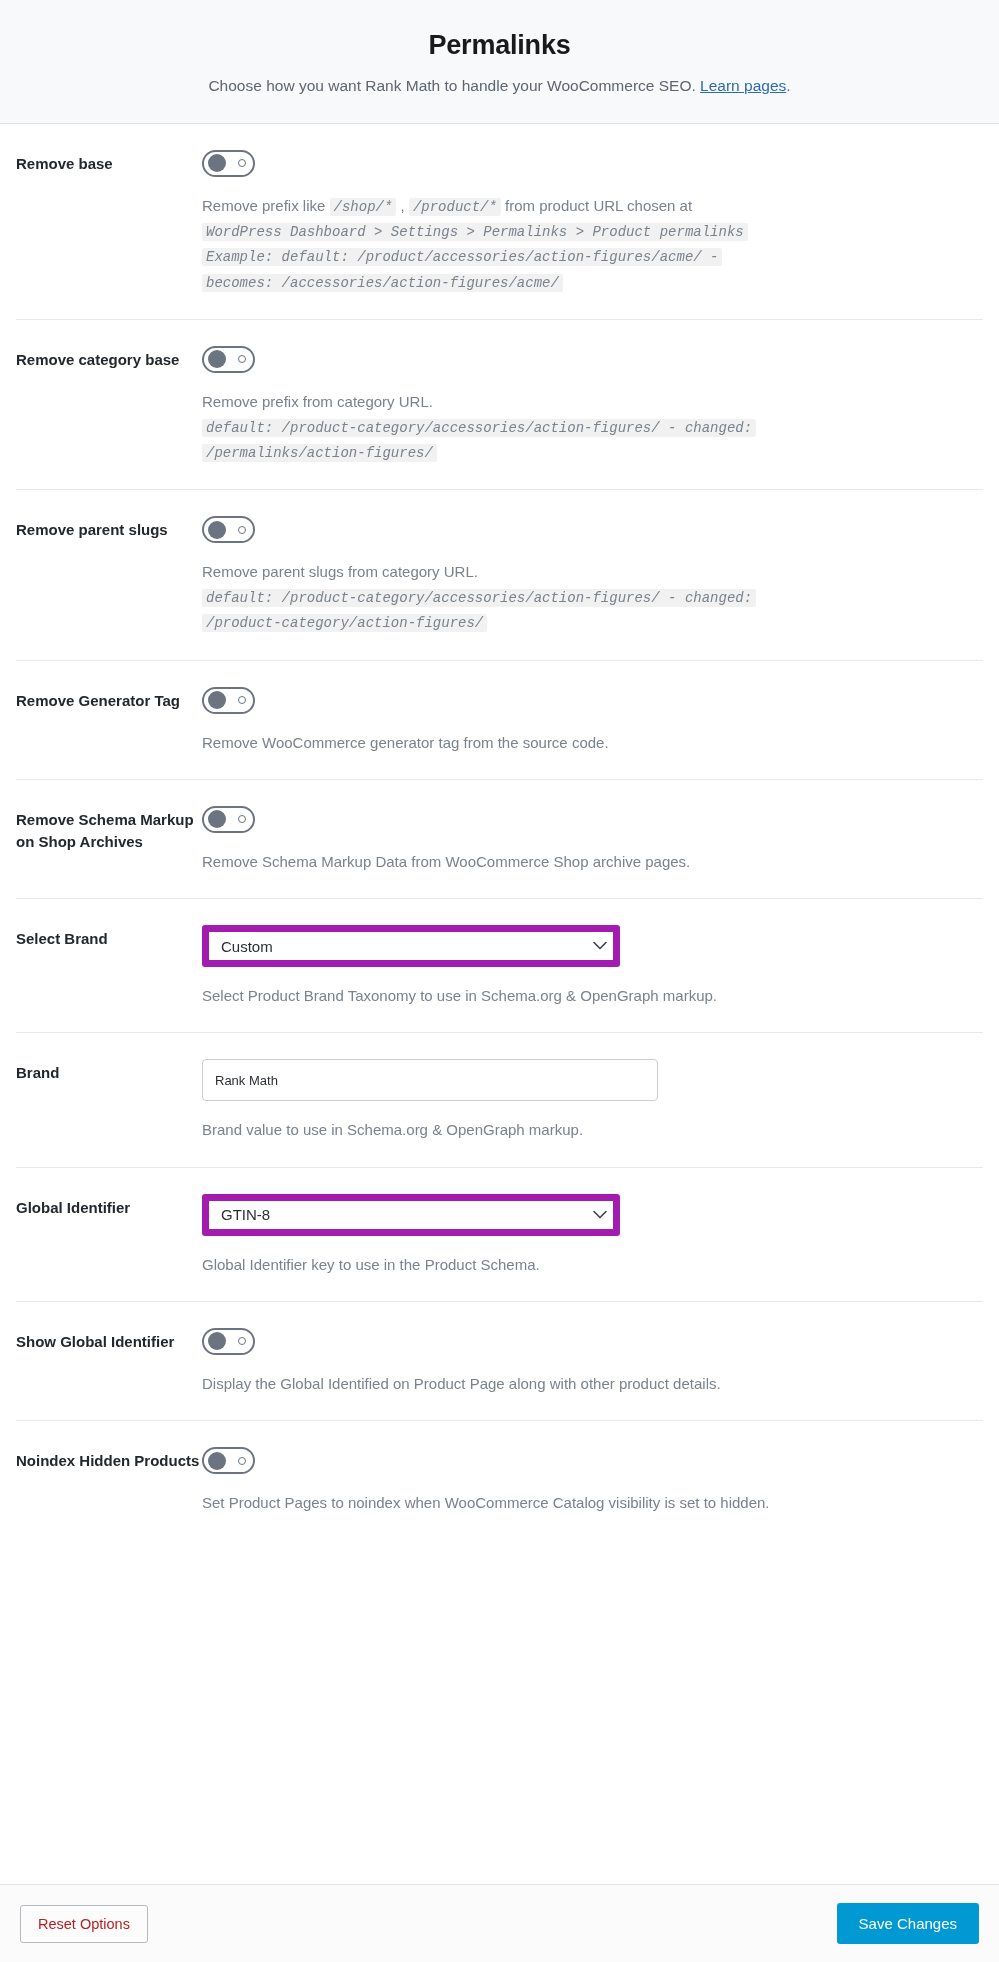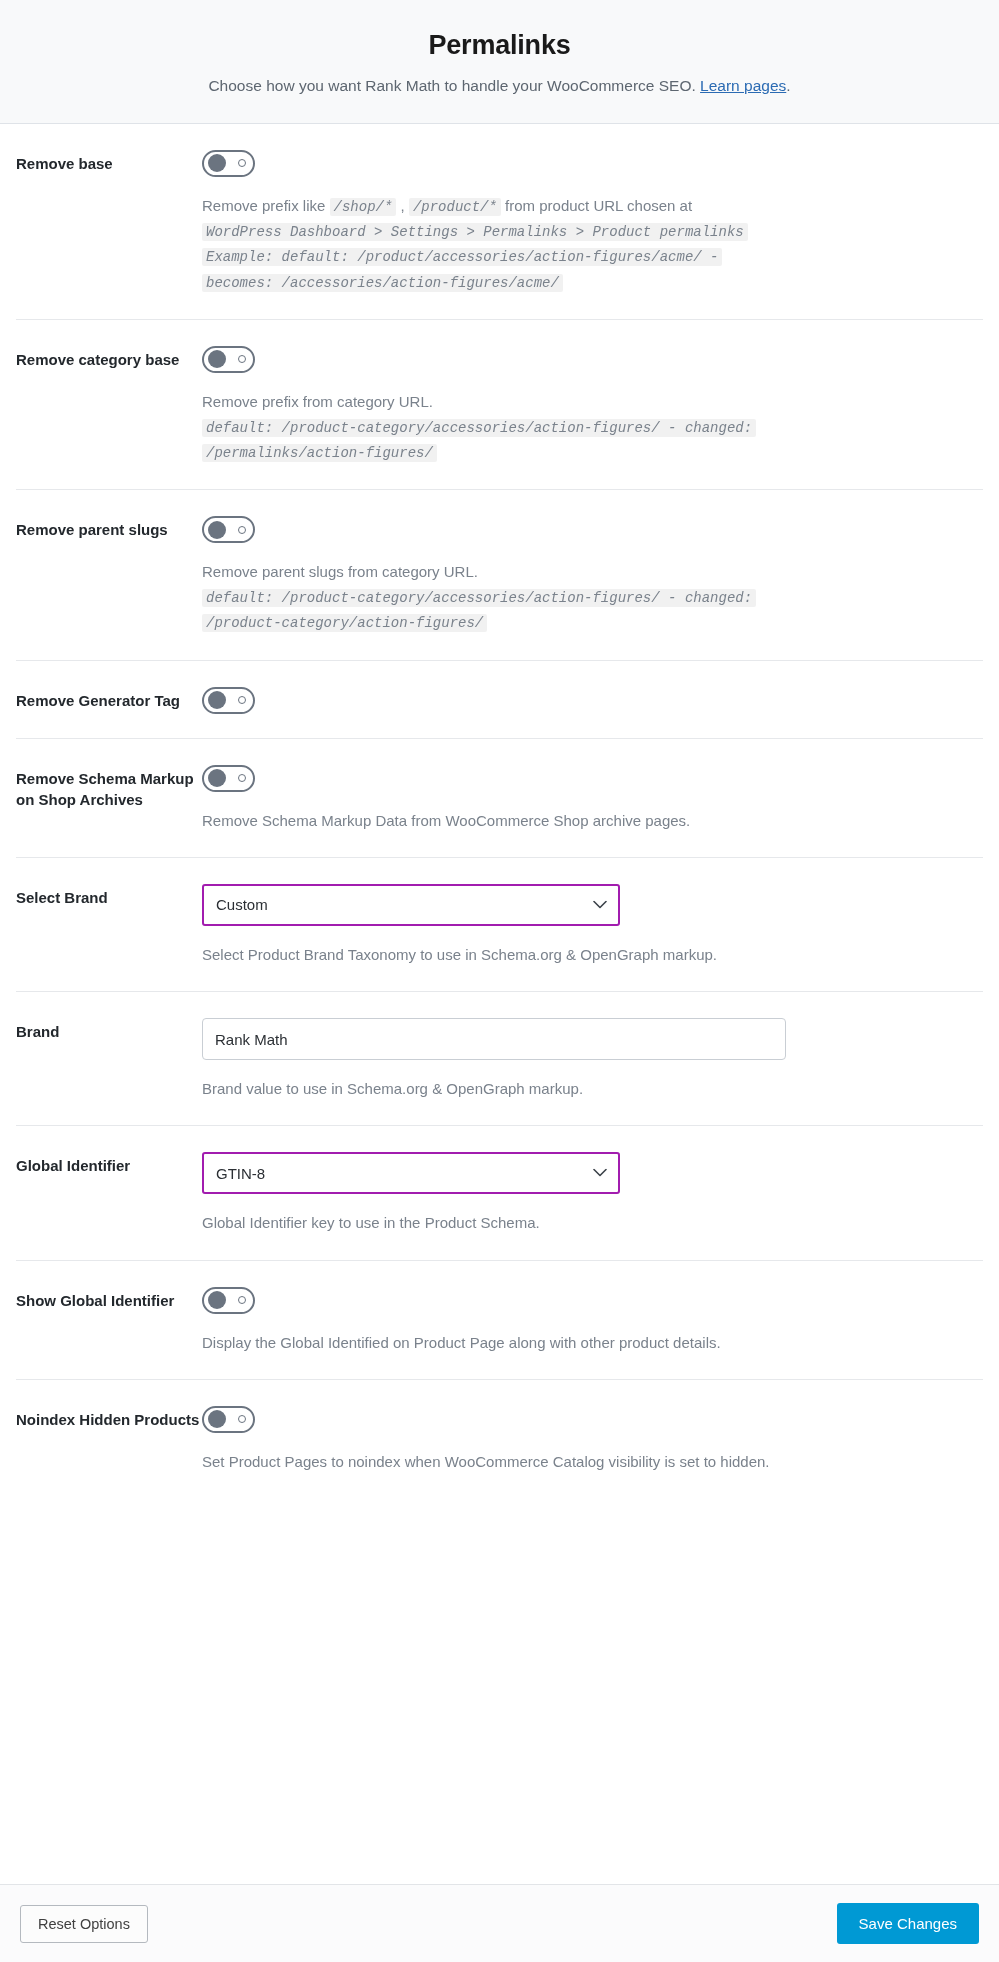--- a/index.html
+++ b/index.html
@@ -132,21 +132,21 @@
   }
 
   
   .select-wrap {
     position: relative;
     width: 418px;
   }
   .select-box {
     width: 100%;
     height: 42px;
-    border: 2px solid #a21caf;
+    border: 7px solid #a21caf;
     border-radius: 3px;
     background: #ffffff;
     font-family: "Liberation Sans", sans-serif;
     font-size: 15px;
     color: #2b2f34;
     padding: 0 34px 0 12px;
     display: flex;
     align-items: center;
     cursor: pointer;
   }
@@ -154,47 +154,47 @@
     position: absolute;
     right: 13px;
     top: 50%;
     transform: translateY(-50%);
     pointer-events: none;
     line-height: 0;
   }
 
   
   .text-input {
-    width: 584px;
+    width: 456px;
     height: 42px;
     border: 1px solid #c9ced4;
     border-radius: 4px;
     background: #ffffff;
     font-family: "Liberation Sans", sans-serif;
-    font-size: 15px;
+    font-size: 13px;
     color: #2b2f34;
     padding: 0 12px;
     outline: none;
   }
 
   
   .panel-footer {
     flex: 0 0 auto;
     background: #fbfbfc;
     border-top: 1px solid #e2e5e8;
     padding: 18px 20px;
     display: flex;
     align-items: center;
     justify-content: space-between;
   }
   .btn-reset {
     background: #fcfcfc;
     border: 1px solid #b4b9bf;
     border-radius: 3px;
-    color: #404040;
+    color: #b91c1c;
     font-family: "Liberation Sans", sans-serif;
     font-size: 14.5px;
     padding: 10px 17px;
     cursor: pointer;
   }
   .btn-save {
     background: #0099d4;
     border: none;
     border-radius: 3px;
     color: #ffffff;
@@ -245,20 +245,21 @@
           <div class="desc"><span>Remove parent slugs from category URL.</span><span class="code-block"><span class="code-line">default: /product-category/accessories/action-figures/ - changed:</span><br><span class="code-line">/product-category/action-figures/</span><br></span></div>
         </div>
       </div>
       <div class="field-row">
         <div class="field-label">Remove Generator Tag</div>
         <div class="field-control">
           <div class="toggle">
             <span class="knob"></span>
             <span class="off-mark"></span>
           </div>
+          <div class="desc"><span>Remove WooCommerce generator tag from the source code.</span></div>
         </div>
       </div>
       <div class="field-row">
         <div class="field-label">Remove Schema Markup on Shop Archives</div>
         <div class="field-control">
           <div class="toggle">
             <span class="knob"></span>
             <span class="off-mark"></span>
           </div>
           <div class="desc"><span>Remove Schema Markup Data from WooCommerce Shop archive pages.</span></div>

